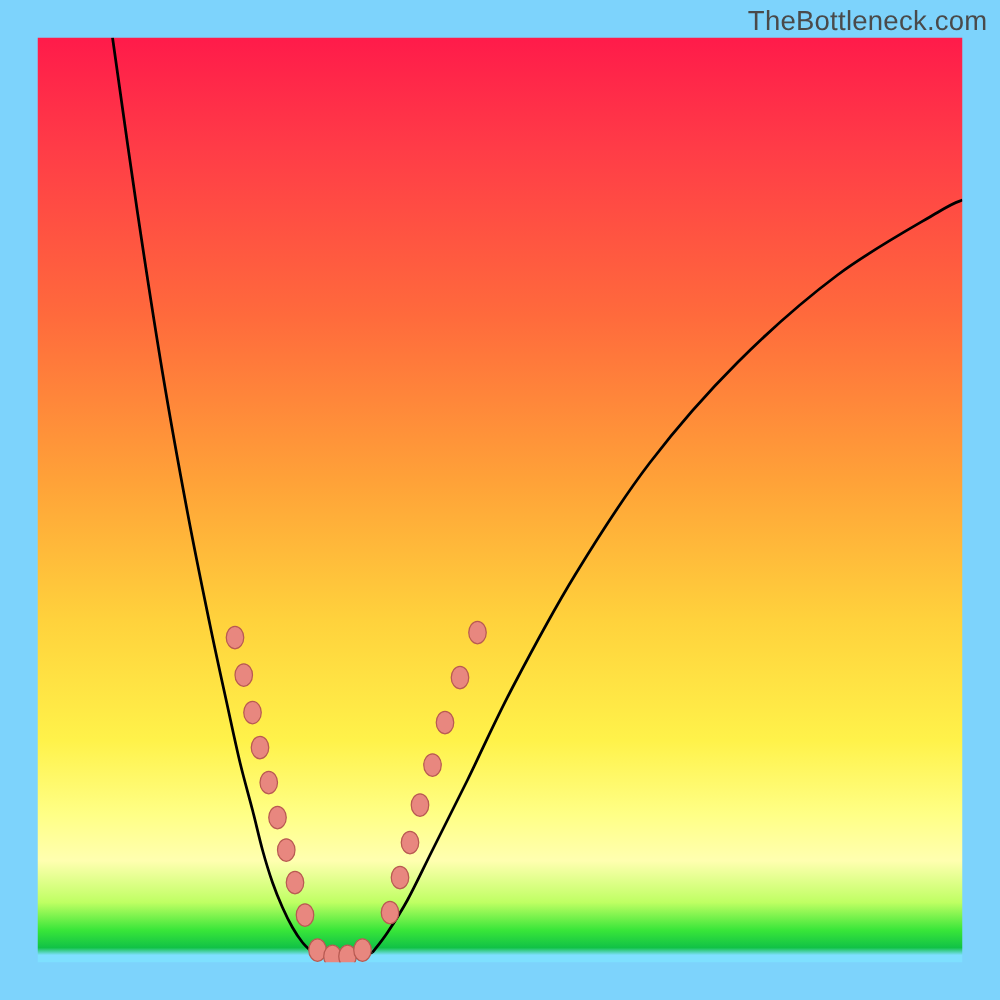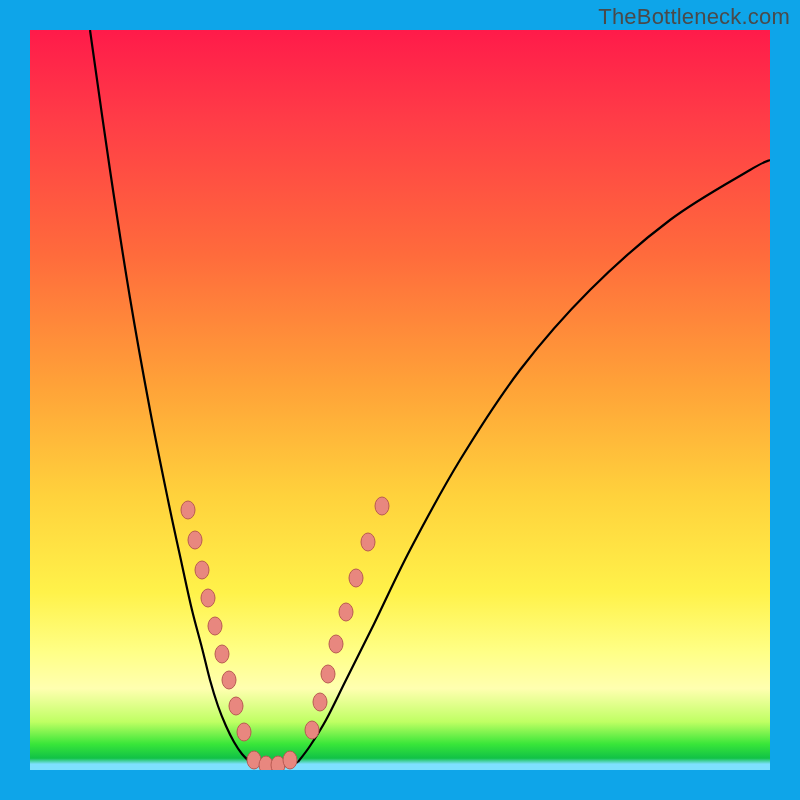--- a/index.html
+++ b/index.html
@@ -10,21 +10,21 @@
     background: #000;
     font-family: Arial, Helvetica, sans-serif;
     overflow: hidden;
   }
   .frame {
     position: absolute;
     left: 0;
     top: 0;
     width: 800px;
     height: 800px;
-    background: #0ea5e9;
+    background: #7dd3fc;
   }
   .watermark {
     position: absolute;
     top: 4px;
     right: 10px;
     color: #4a4a4a;
     font-size: 22px;
     font-weight: 500;
     letter-spacing: 0.2px;
     z-index: 50;

